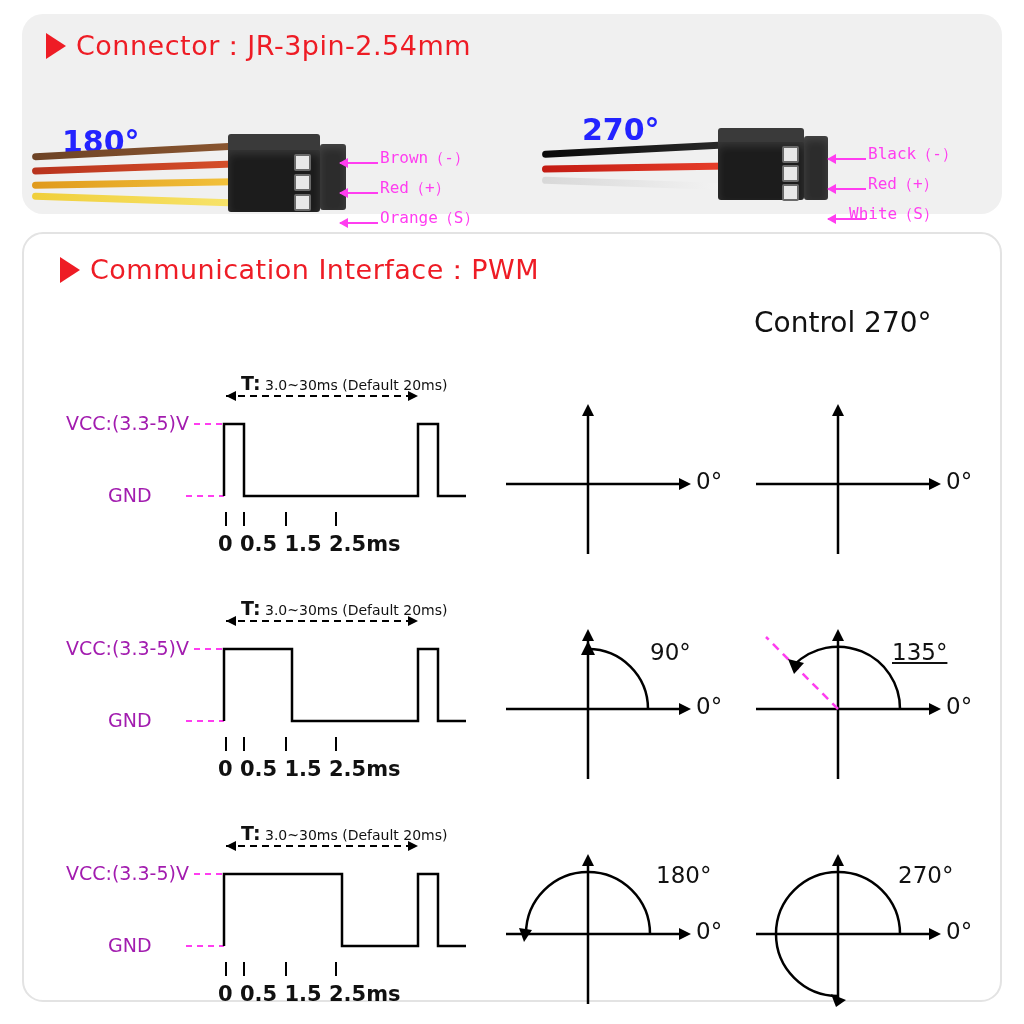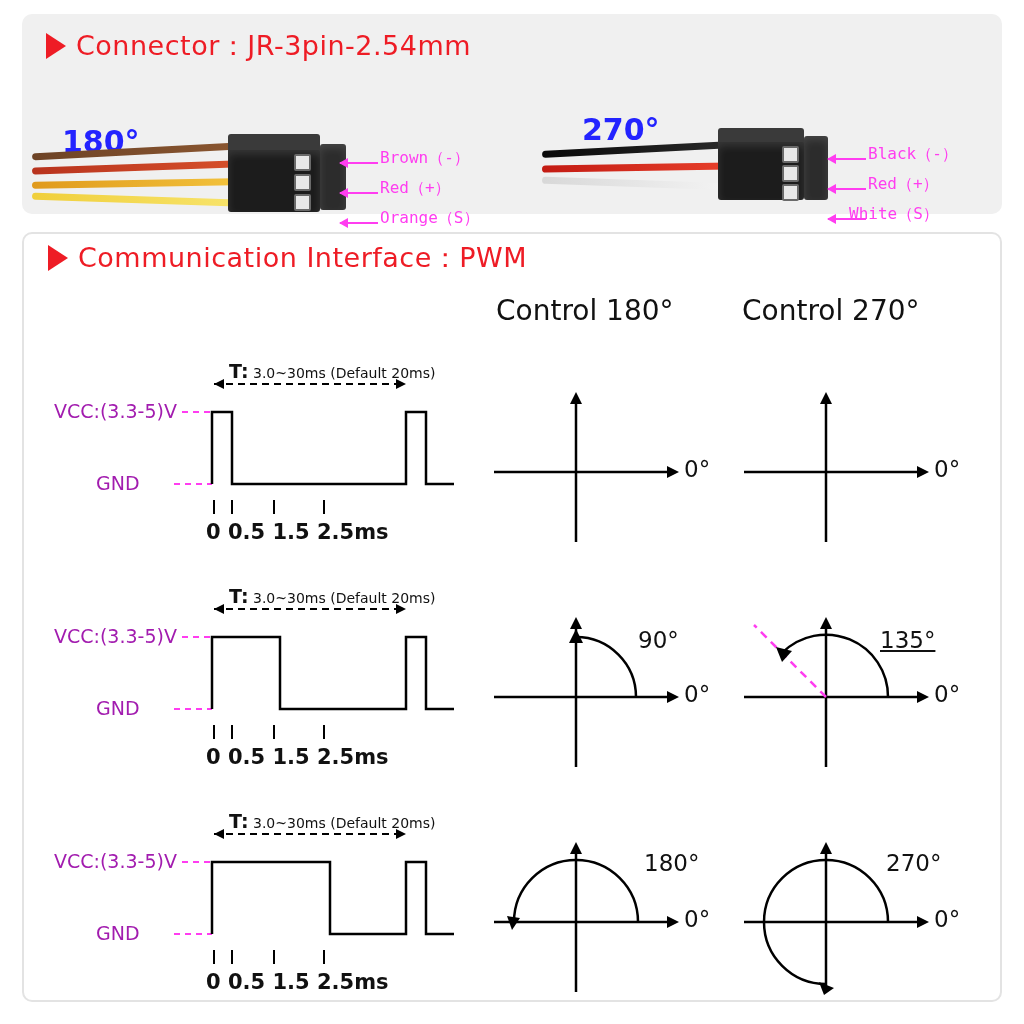--- a/index.html
+++ b/index.html
@@ -18,34 +18,34 @@
     width: 1024px;
     height: 1024px;
     box-sizing: border-box;
     padding: 10px 14px;
   }
 
   
   .panel {
     position: relative;
     box-sizing: border-box;
-    border-radius: 10px;
+    border-radius: 21px;
   }
   .panel-connector {
     background: #f0f0f0;
     height: 200px;
     margin: 4px 8px 0 8px;
     padding: 8px 0 0 0;
   }
   .panel-comm {
     background: #ffffff;
     border: 2px solid #e3e3e3;
     margin: 18px 8px 0 8px;
     height: 770px;
-    padding: 0;
+    padding: 12px;
   }
 
   
   .heading {
     display: flex;
     align-items: center;
     gap: 10px;
     padding: 6px 0 0 24px;
   }
   .tri {
@@ -247,21 +247,20 @@
   </section>
 
   <section class="panel panel-comm">
 
     <div class="heading">
       <span class="tri"></span>
       <span class="heading-text">Communication Interface：PWM</span>
     </div>
 
     <div class="col-titles" style="margin-top:18px;">
-      <div class="col-title ct1">Control 180°</div>
       <div class="col-title ct2">Control 270°</div>
     </div>
 
     <div class="pwm-rows">
 
       <div class="pwm-row">
         <svg class="svg-abs" width="1000" height="225">
 
           <line x1="190" y1="42" x2="382" y2="42" stroke="#000" stroke-width="2" stroke-dasharray="7,5"></line>
           <polygon points="190,42 200,37 200,47" fill="#000"></polygon>

